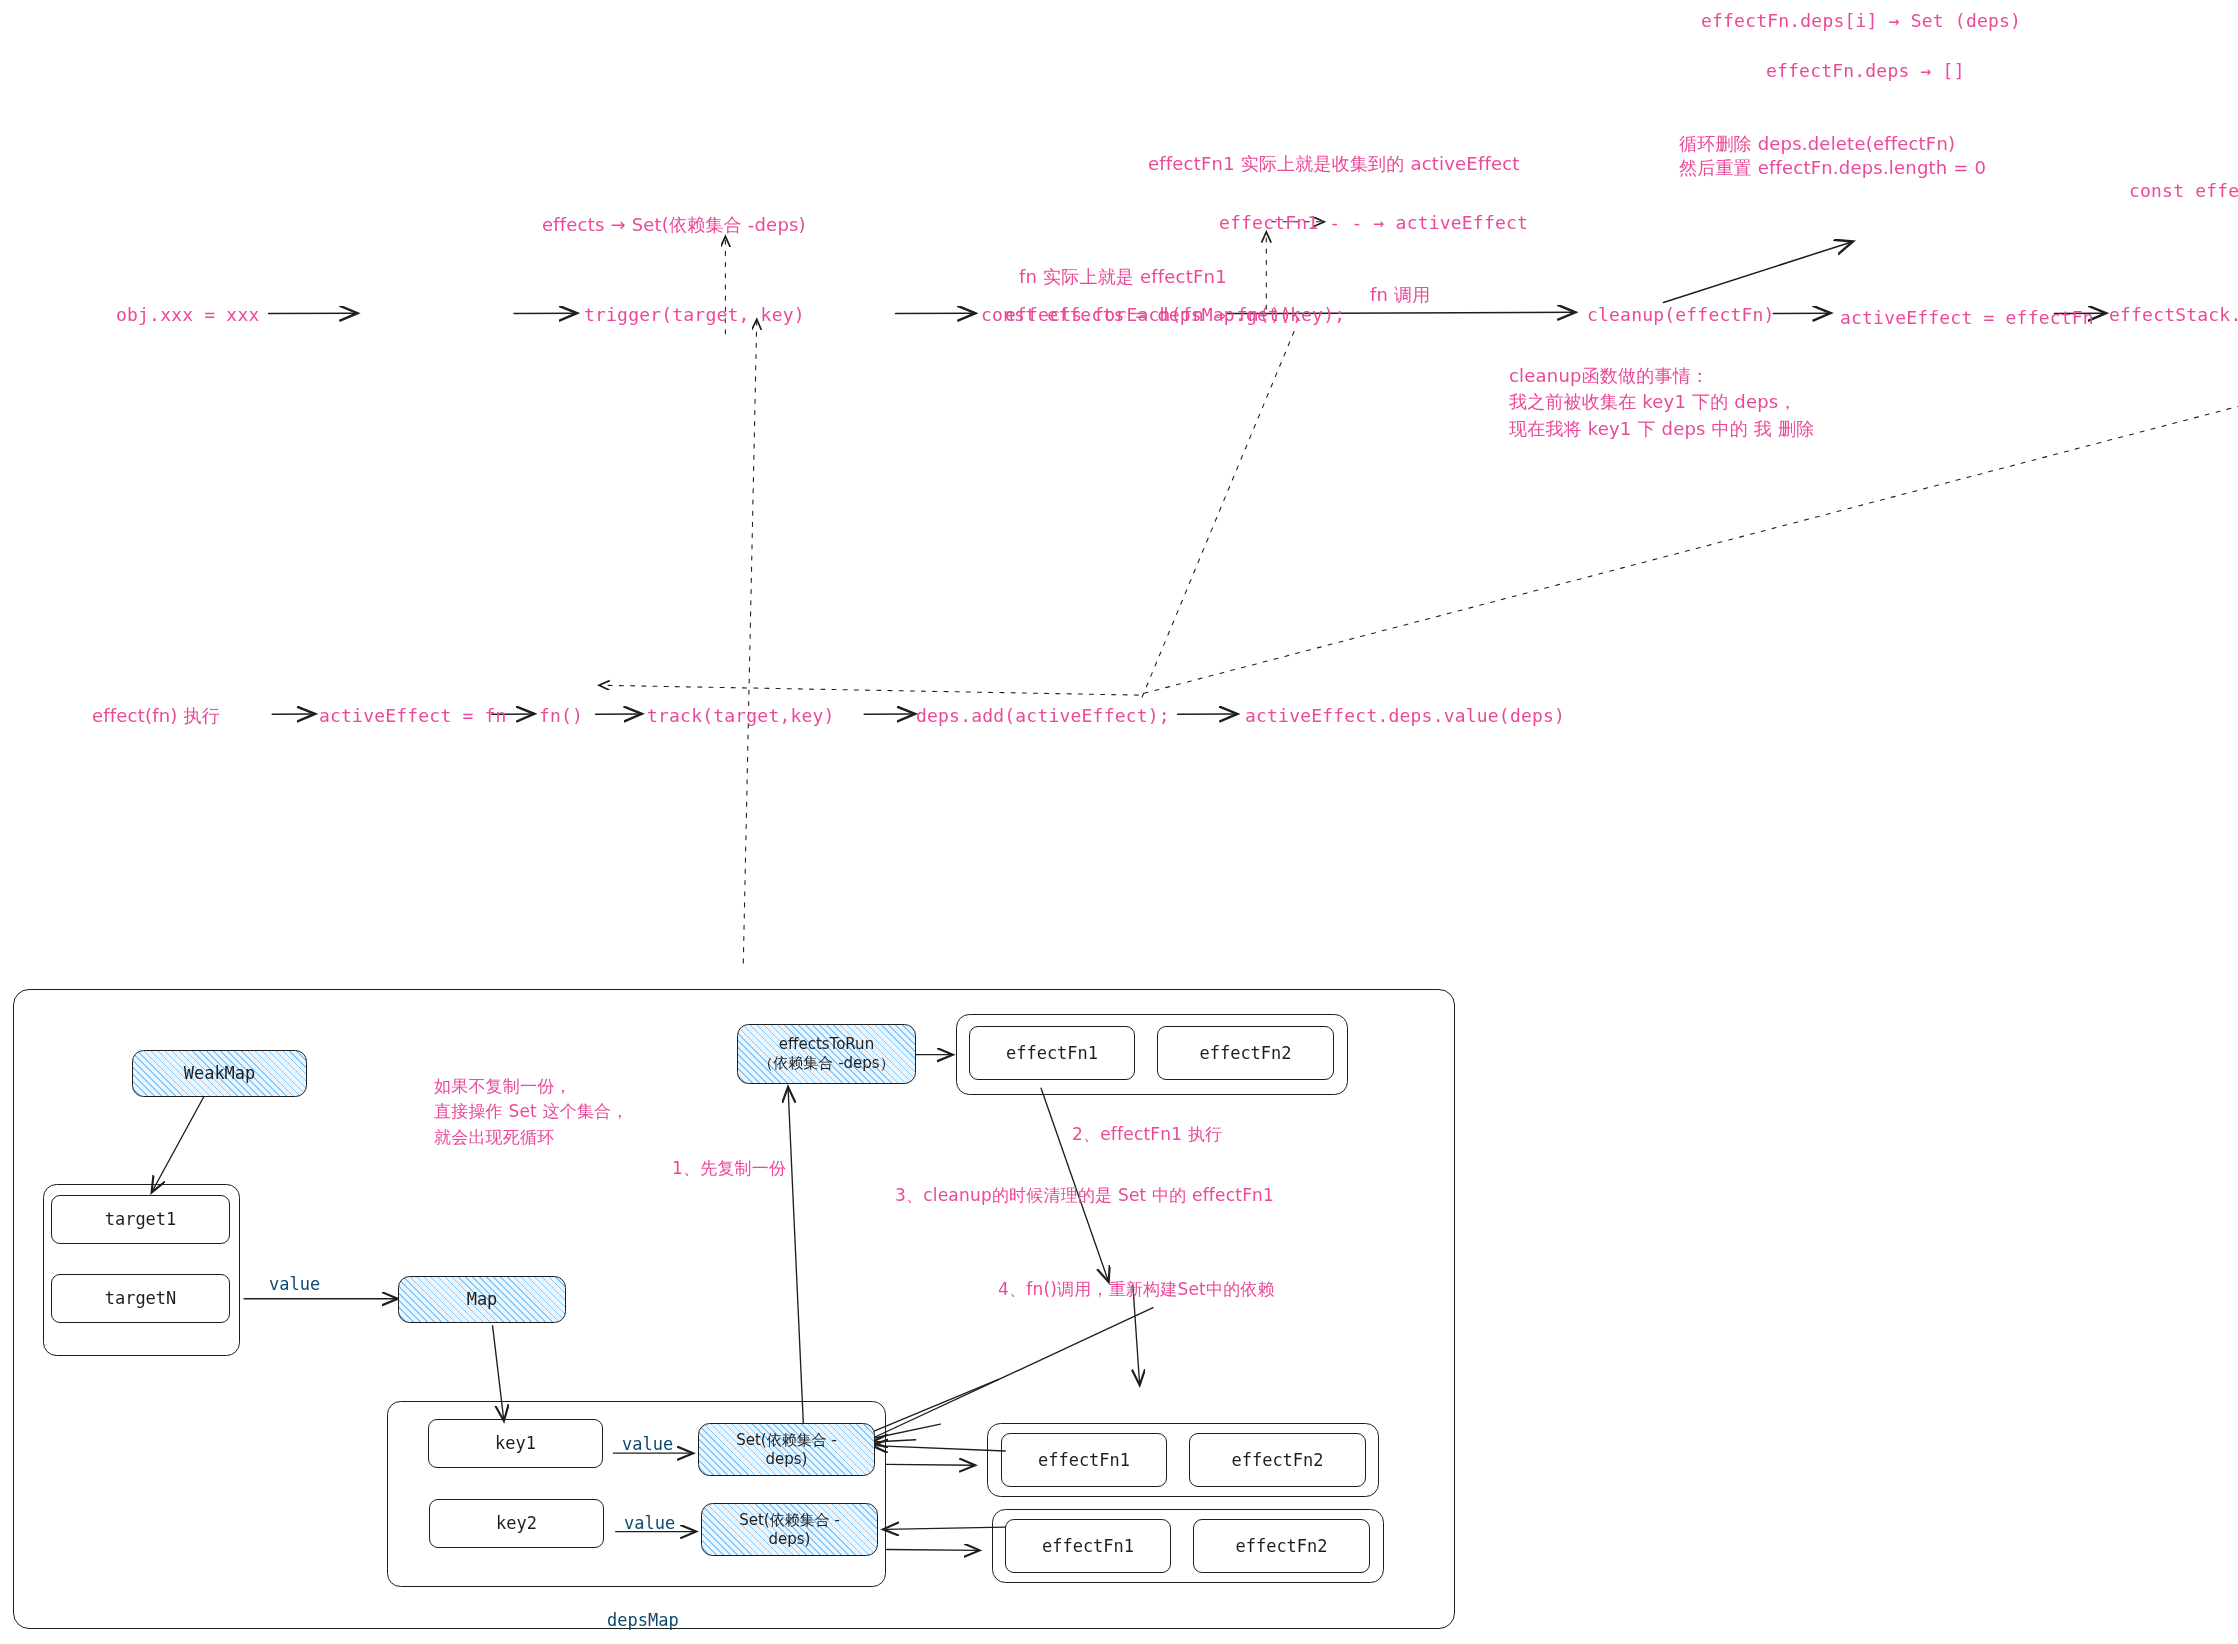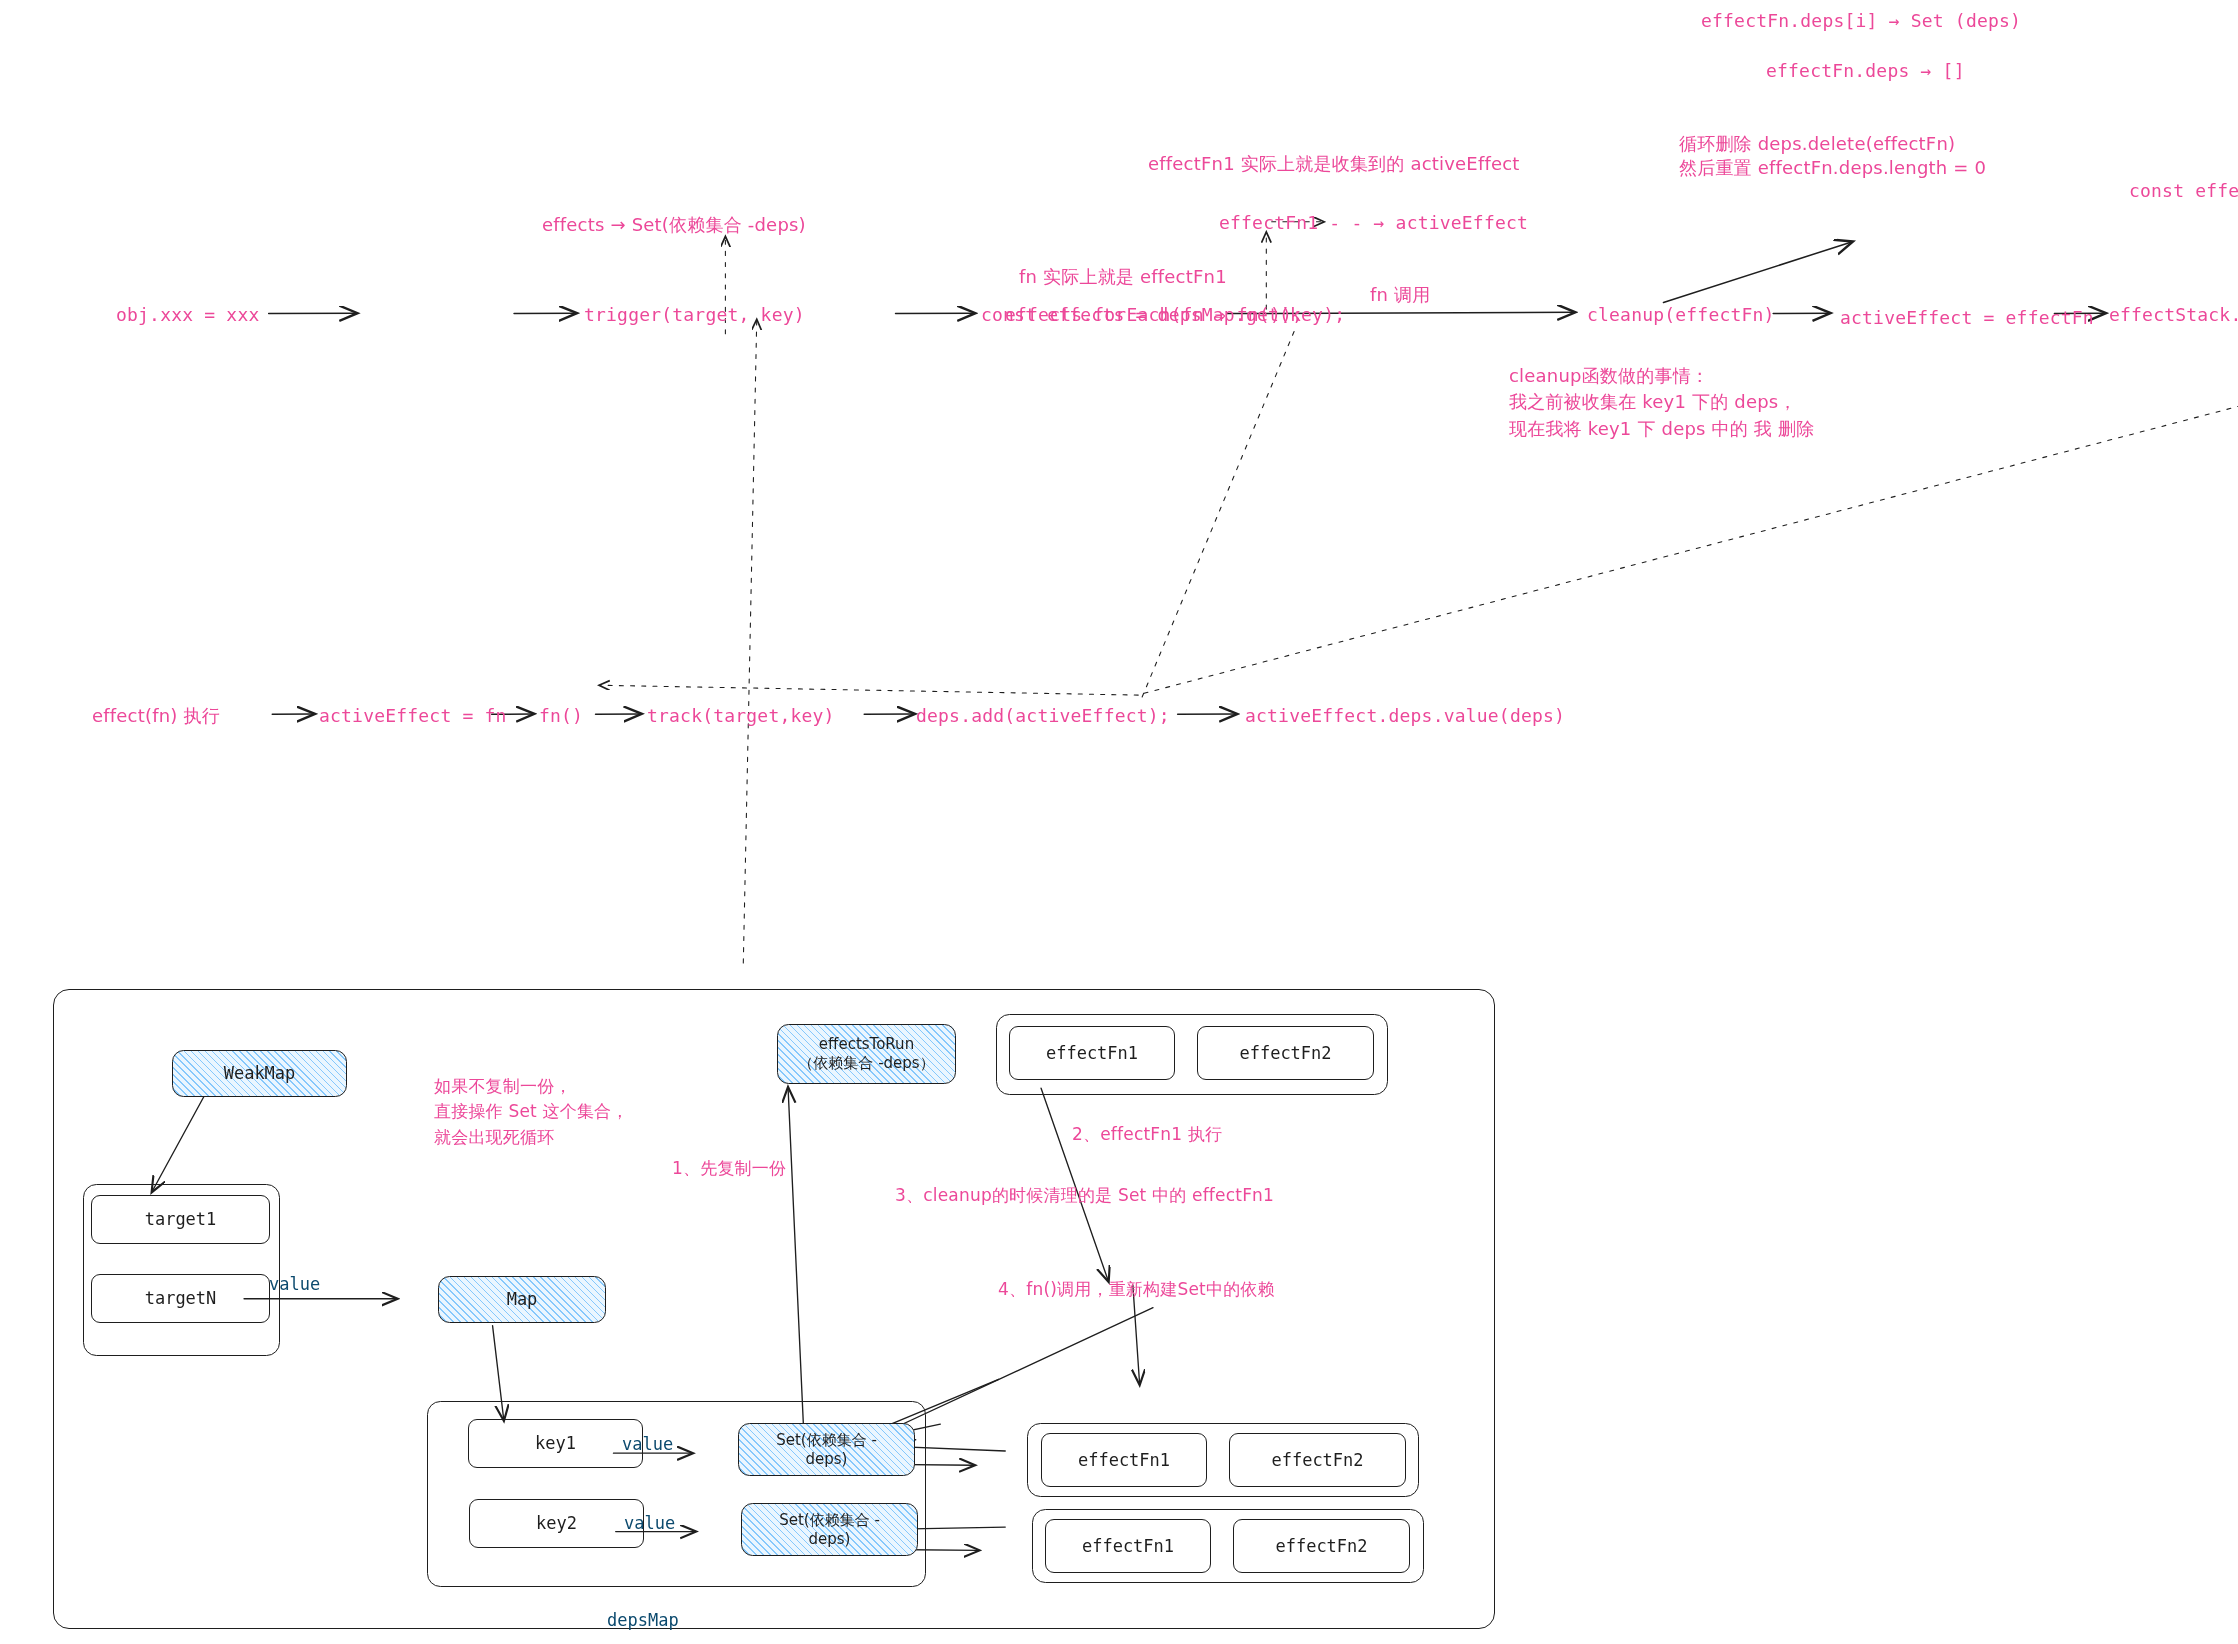--- a/index.html
+++ b/index.html
@@ -33,21 +33,20 @@
     border:1.2px solid #1e1e1e;
     border-radius:11.6px;
     background:transparent;
     display:flex;align-items:center;justify-content:center;
     text-align:center;
     font-family:"DejaVu Sans Mono","Liberation Mono",monospace;
     font-size:17px;
     color:#1e1e1e;
     line-height:1.32;
     padding:1.8px 4.5px;
-    margin-left:40px;
   }
   .box.cn{font-family:"DejaVu Sans","Liberation Sans",sans-serif;}
   .box.fill{
     background-color:#eaf6ff;
     background-image:repeating-linear-gradient(
         45deg,
         rgba(116,192,252,.85) 0px,
         rgba(116,192,252,.85) 1.1px,
         rgba(255,255,255,0) 1.1px,
         rgba(255,255,255,0) 4.9px);

